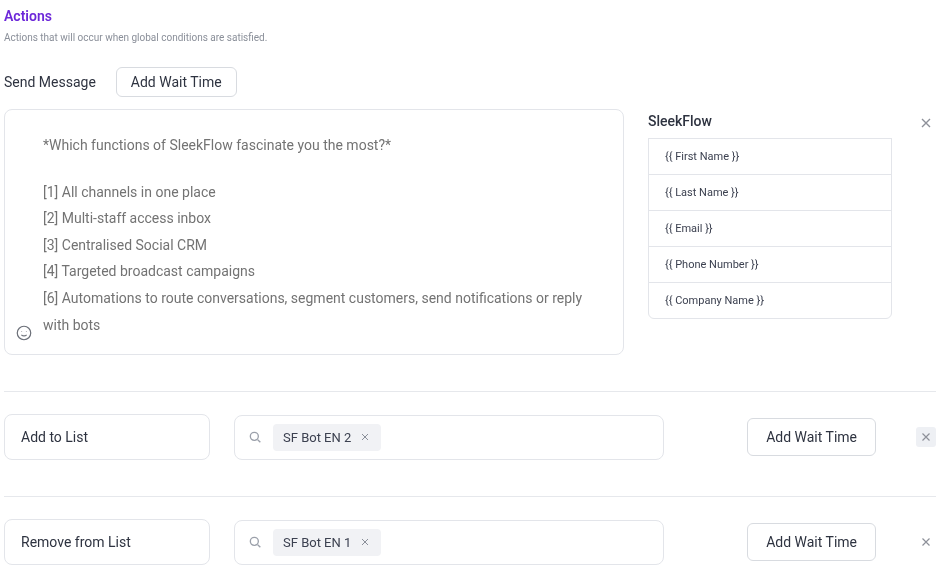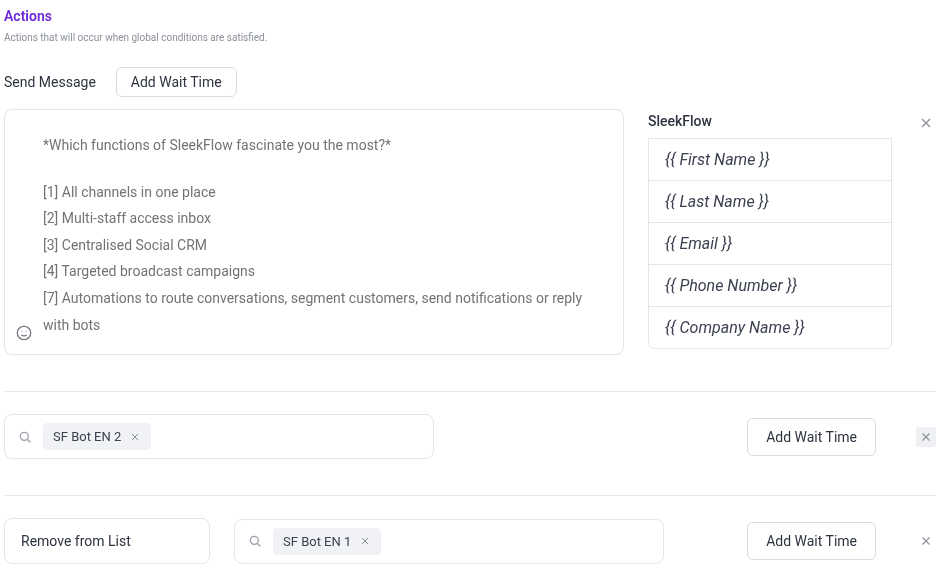--- a/index.html
+++ b/index.html
@@ -39,22 +39,22 @@
   }
   .editor-card .emoji-btn {
     position: absolute; left: 10px; bottom: 12px;
     width: 18px; height: 18px; color: #6b6f78; cursor: pointer;
   }
 
   .vars-col { flex: 0 0 244px; }
   .vars-title { font-weight: 500; color: #2e3340; margin-bottom: 10px; margin-top: 4px; }
   .var-item {
     border: 1px solid #e3e5ea; border-top-width: 1px;
-    padding: 11px 16px; font-size: 16px; color: #3c4150;
-    cursor: pointer; background: #fff; font-style: italic;
+    padding: 11px 16px; font-size: 11px; color: #3c4150;
+    cursor: pointer; background: #fff;
   }
   .var-item + .var-item { border-top: 1px solid #e3e5ea; }
   .vars-col .var-item:first-of-type { border-radius: 6px 6px 0 0; }
   .vars-col .var-item:last-of-type  { border-radius: 0 0 6px 6px; }
   .var-item:not(:first-of-type) { margin-top: -1px; }
 
   .close-x {
     width: 20px; height: 20px; color: #8d9099; cursor: pointer;
     display: inline-flex; align-items: center; justify-content: center;
   }
@@ -110,21 +110,21 @@
 
   <div class="main-row">
 
     <div class="editor-card box">
       <div>*Which functions of SleekFlow fascinate you the most?*</div>
       <div style="height:20px"></div>
       <div>[1] All channels in one place</div>
       <div>[2] Multi-staff access inbox</div>
       <div>[3] Centralised Social CRM</div>
       <div>[4] Targeted broadcast campaigns</div>
-      <div>[7] Automations to route conversations, segment customers, send notifications or reply with bots</div>
+      <div>[6] Automations to route conversations, segment customers, send notifications or reply with bots</div>
 
       <span class="emoji-btn">
         <svg viewBox="0 0 24 24" width="18" height="18" fill="none" stroke="currentColor" stroke-width="1.6">
           <circle cx="12" cy="12" r="9"></circle>
           <circle cx="9" cy="10" r="0.6" fill="currentColor" stroke="none"></circle>
           <circle cx="15" cy="10" r="0.6" fill="currentColor" stroke="none"></circle>
           <path d="M8.5 14.5c1 .9 2 1.4 3.5 1.4s2.5-.5 3.5-1.4"></path>
         </svg>
       </span>
     </div>
@@ -141,20 +141,21 @@
     <span class="close-x right-close">
       <svg viewBox="0 0 24 24" width="16" height="16" stroke="currentColor" stroke-width="2" fill="none">
         <path d="M6 6l12 12M18 6L6 18"></path>
       </svg>
     </span>
   </div>
 
   <hr class="rule">
 
   <div class="action-row">
+    <div class="box label-box">Add to List</div>
 
     <div class="box tag-input">
       <span class="search-icon">
         <svg viewBox="0 0 24 24" width="16" height="16" fill="none" stroke="currentColor" stroke-width="2">
           <circle cx="11" cy="11" r="6"></circle>
             <path d="M20 20l-4-4"></path>
         </svg>
       </span>
       <span class="chip">
         <span>SF Bot EN 2</span>

